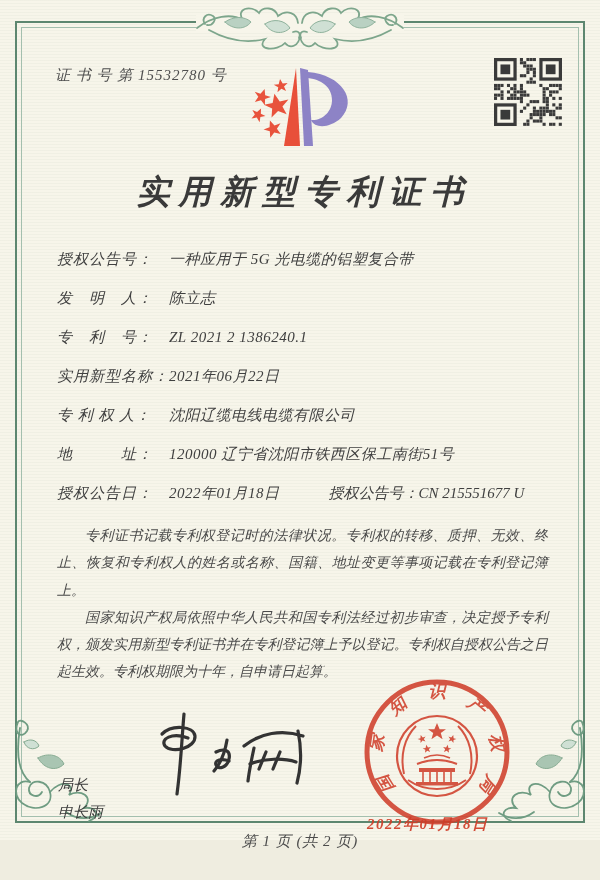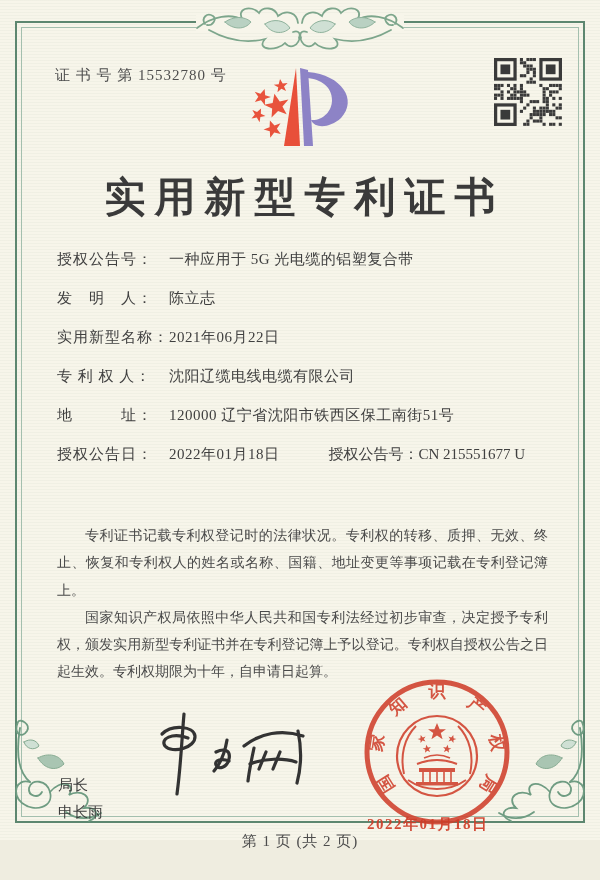--- a/index.html
+++ b/index.html
@@ -7,37 +7,38 @@
     width:600px;height:880px;overflow:hidden;
     font-family:"Liberation Serif","DejaVu Serif",serif;
     background:#efede0;
   }
   .page{
     position:relative;width:600px;height:840px;
     background:#f7f5ea;
     background-image:repeating-linear-gradient(180deg,
       rgba(110,140,115,0.05) 0px, rgba(110,140,115,0.05) 1px,
       rgba(0,0,0,0) 1px, rgba(0,0,0,0) 3px);
+    font-style:italic;
   }
   .frame-outer{position:absolute;left:15px;top:21px;right:15px;bottom:17px;border:2px solid #5d8770;}
   .frame-inner{position:absolute;left:21px;top:27px;right:21px;bottom:23px;border:1px solid #a3bfae;}
   .orn-backing{position:absolute;left:196px;top:14px;width:208px;height:18px;background:#f7f5ea;}
   .top-ornament{position:absolute;left:195px;top:4px;}
   .corner-orn{position:absolute;bottom:14px;}
   .corner-orn.left{left:8px;}
   .corner-orn.right{right:8px;transform:scaleX(-1);}
   .cert-no{
     position:absolute;left:55px;top:66px;
     font-size:15px;color:#4e4e4e;letter-spacing:1px;
   }
   .logo{position:absolute;left:228px;top:58px;}
   .qr{position:absolute;left:494px;top:58px;}
   .title{
     position:absolute;left:0;right:0;top:170px;text-align:center;
-    font-size:41px;font-weight:700;color:#3a3a3a;letter-spacing:9px;text-indent:9px;
+    font-size:33px;font-weight:700;color:#3a3a3a;letter-spacing:9px;text-indent:9px;
   }
   .fields{position:absolute;left:57px;right:45px;top:250px;font-size:15px;color:#404040;}
   .field-row{height:24px;margin-bottom:15px;white-space:nowrap;}
   .field-label{display:inline-block;min-width:112px;letter-spacing:1px;}
   .field-value{letter-spacing:0.5px;}
   .grant-no{display:inline-block;margin-left:49px;}
   .paras{
     position:absolute;left:57px;right:52px;top:522px;
     font-size:14px;line-height:1.95;color:#4a4a4a;text-align:justify;
   }
@@ -252,20 +253,23 @@
   <div class="title">实用新型专利证书</div>
 
   <div class="fields">
     <div class="field-row">
       <span class="field-label">授权公告号：</span><span class="field-value">一种应用于 5G 光电缆的铝塑复合带</span>
     </div>
     <div class="field-row">
       <span class="field-label">发　明　人：</span><span class="field-value">陈立志</span>
     </div>
     <div class="field-row">
+      <span class="field-label">专　利　号：</span><span class="field-value">ZL 2021 2 1386240.1</span>
+    </div>
+    <div class="field-row">
       <span class="field-label">实用新型名称：</span><span class="field-value">2021年06月22日</span>
     </div>
     <div class="field-row">
       <span class="field-label">专 利 权 人：</span><span class="field-value">沈阳辽缆电线电缆有限公司</span>
     </div>
     <div class="field-row">
       <span class="field-label">地　　　址：</span><span class="field-value">120000 辽宁省沈阳市铁西区保工南街51号</span>
     </div>
     <div class="field-row">
       <span class="field-label">授权公告日：</span><span class="field-value">2022年01月18日</span><span class="grant-no"><span>授权公告号：</span><span>CN 215551677 U</span></span>

